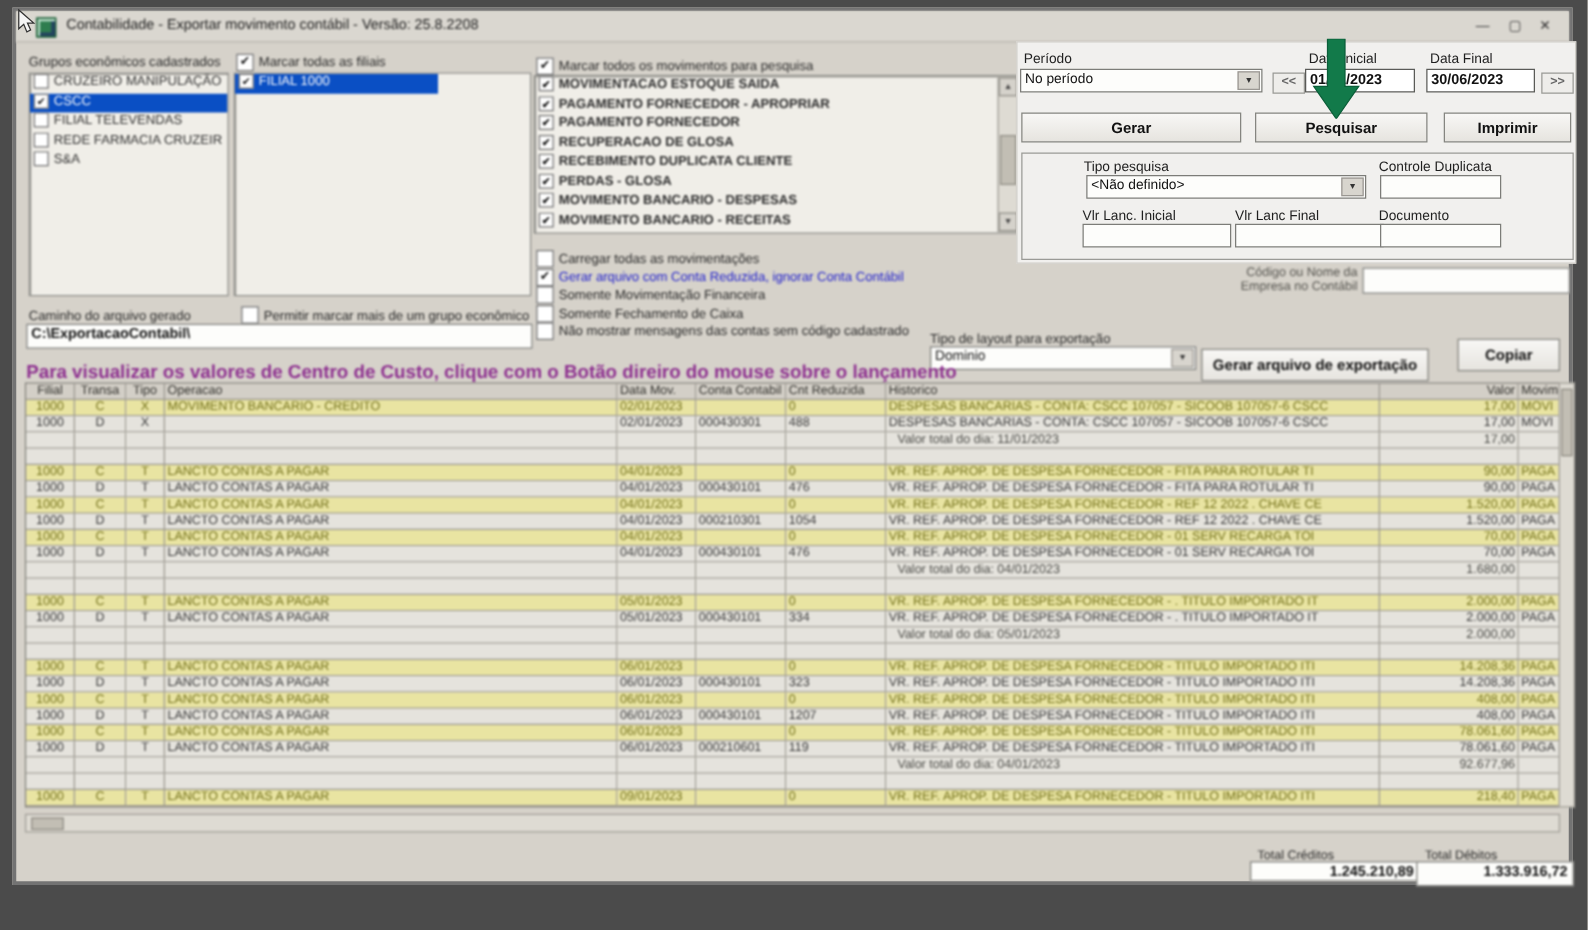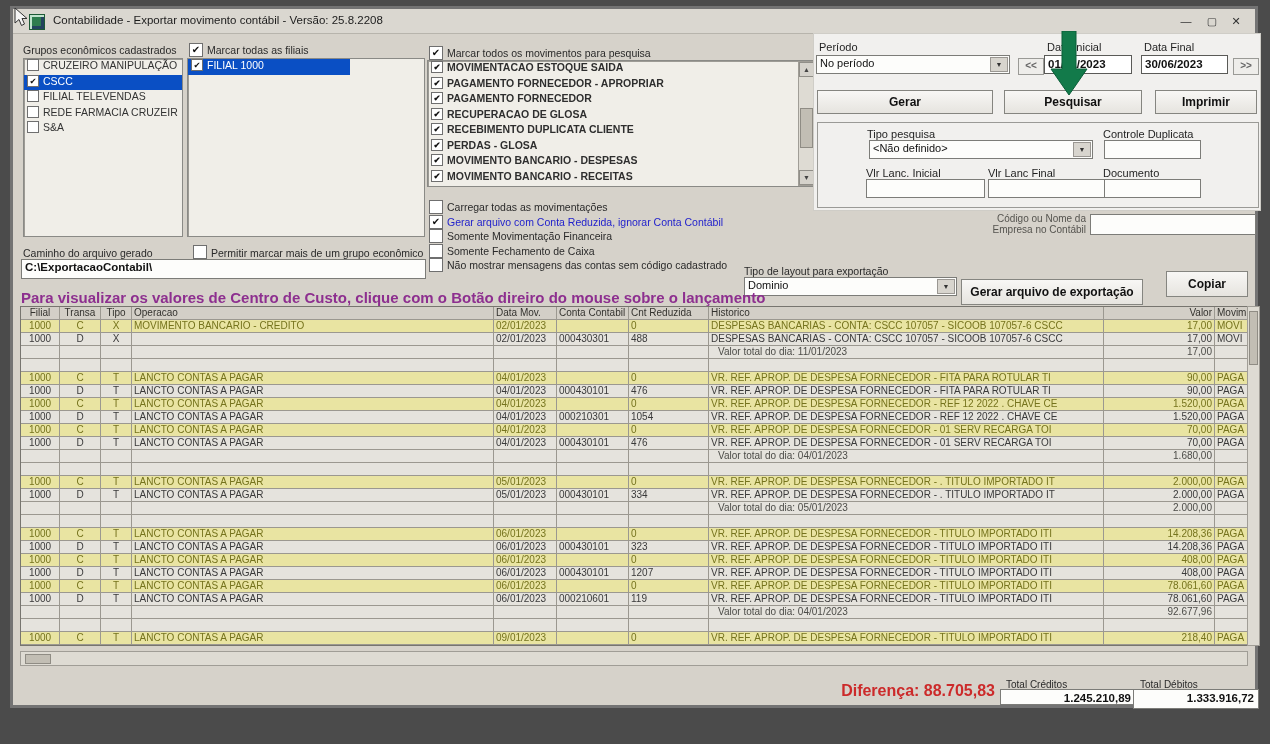--- a/index.html
+++ b/index.html
@@ -527,21 +527,20 @@
           </div>
       </div>
 
       <div class="scroll" style="left:7px;top:618px;width:1226px;height:13px">
         <div class="sthumb" style="left:4px;top:2px;width:24px;height:8px"></div>
       </div>
       <div class="scroll" style="left:1234px;top:273px;width:11px;height:338px">
         <div class="sthumb" style="left:1px;right:1px;top:4px;height:52px"></div>
       </div>
 
-      <div class="diff">Diferença: 88.705,83</div>
       <div class="totlbl" style="left:993px;top:646px">Total Créditos</div>
       <div class="totbox" style="left:987px;top:656px;width:136px;height:16px">1.245.210,89</div>
       <div class="totlbl" style="left:1127px;top:646px">Total Débitos</div>
       <div class="totbox" style="left:1120px;top:656px;width:126px;height:20px">1.333.916,72</div>
     </div>
   </div>
 
   <div class="content" style="pointer-events:none">
     <div class="sharp" style="pointer-events:auto">
       <div class="lbl" style="left:5px;top:7px">Período</div>

